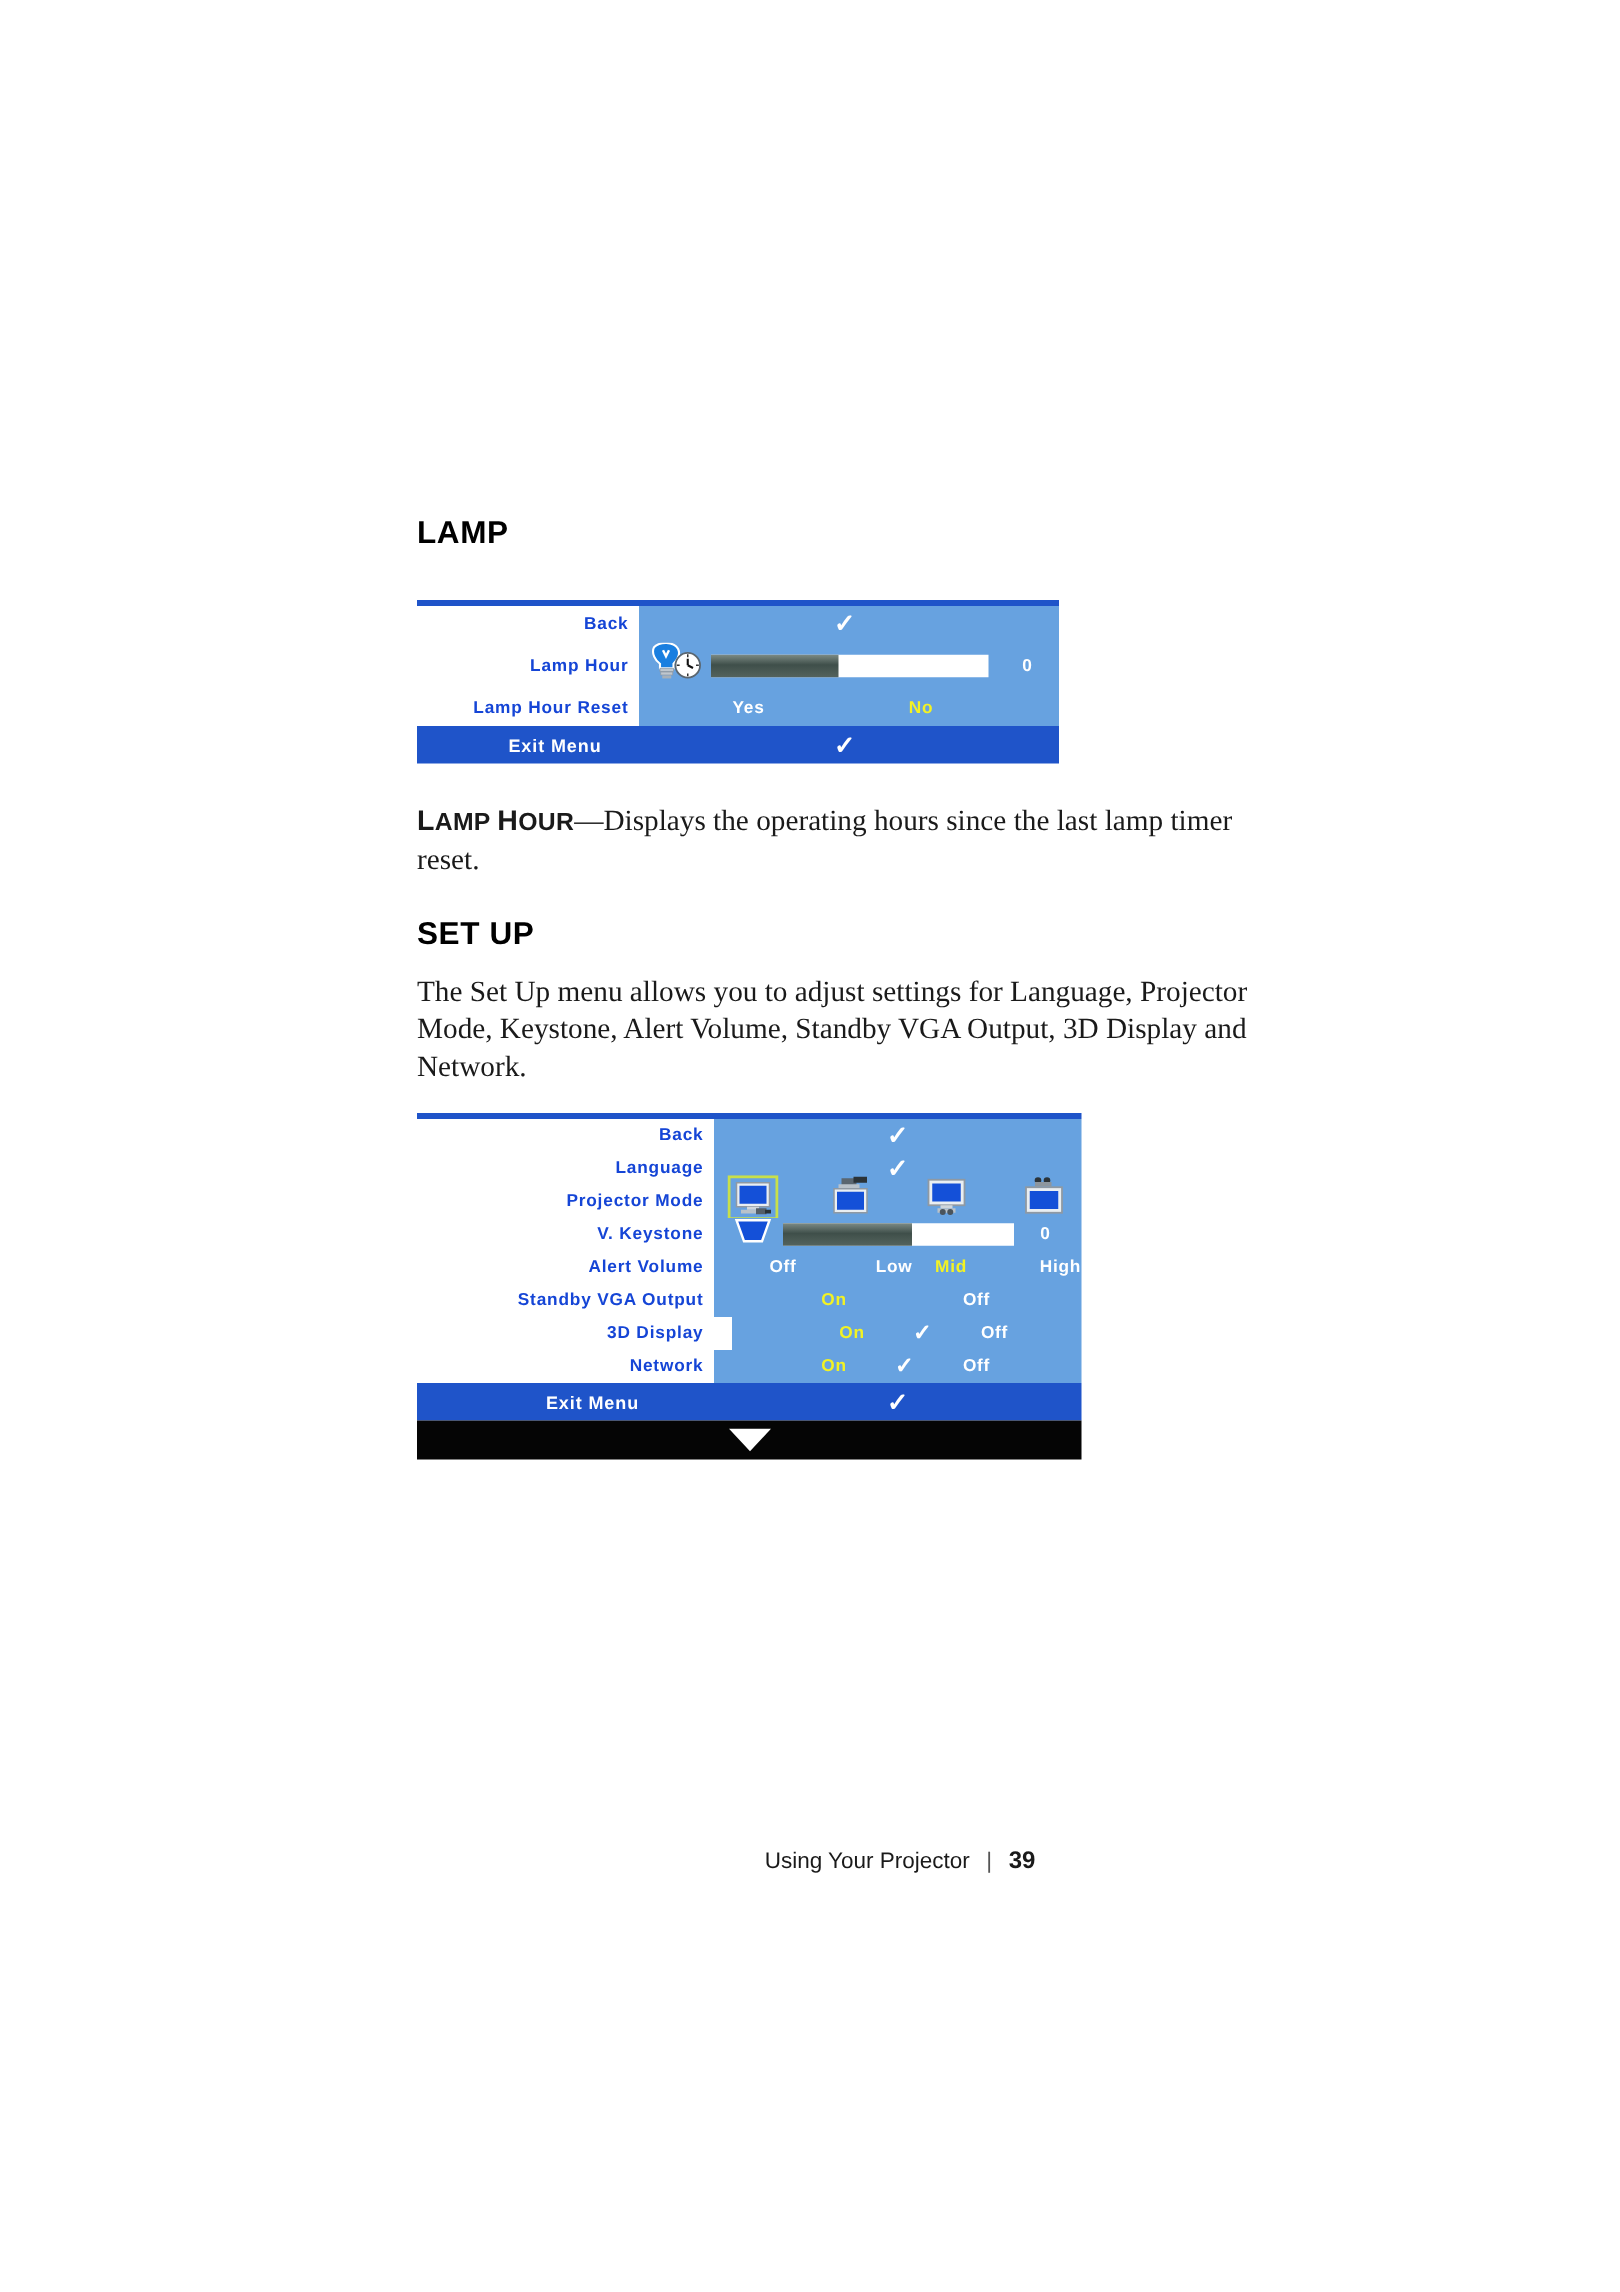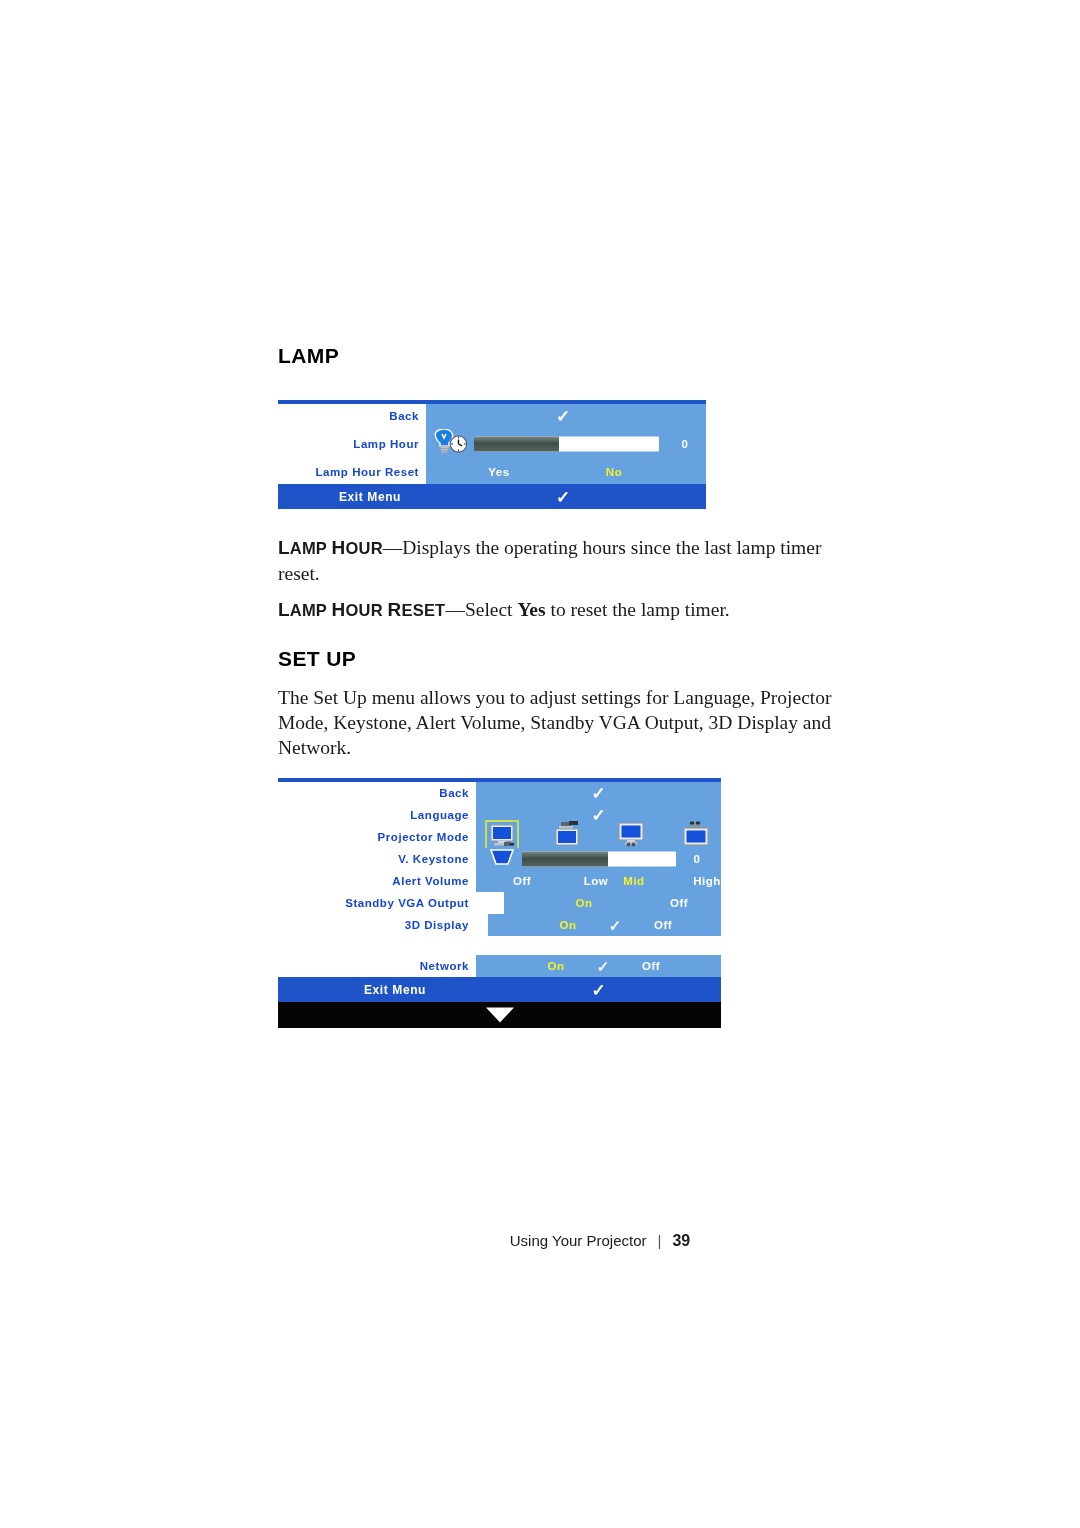--- a/index.html
+++ b/index.html
@@ -281,21 +281,20 @@
         <div class="exitbar-vals">
           <span class="ck" style="left:49%;">✓</span>
         </div>
       </div>
     </div>
 
     <div class="spacer-26"></div>
 
     <p class="def-line"><span class="smallcaps"><span class="cap">L</span><span>AMP </span><span class="cap">H</span><span>OUR</span></span><span>—</span><span>Displays the operating hours since the last lamp timer reset.</span></p>
 
-    <p class="def-line"><span class="smallcaps"><span class="cap">L</span><span>AMP </span><span class="cap">H</span><span>OUR </span><span class="cap">R</span><span>ESET</span></span><span>—</span><span>Select </span><b>Yes</b><span> to reset the lamp timer.</span></p>
 
     <div class="spacer-14"></div>
 
     <h2 class="section-heading">SET UP</h2>
 
     <p class="body-text">The Set Up menu allows you to adjust settings for Language, Projector Mode, Keystone, Alert Volume, Standby VGA Output, 3D Display and Network.</p>
 
     <div class="spacer-18"></div>
 
     <div class="osd" style="width:443px;">
@@ -384,38 +383,38 @@
         <div class="osd-row" style="height:22px;">
           <div class="osd-label" style="width:198px;">Alert Volume</div>
           <div class="osd-values">
             <span class="val" style="left:46px;">Off</span>
             <span class="val" style="left:110px;margin-left:10px;">Low</span>
             <span class="val hl" style="left:158px;">Mid</span>
             <span class="val" style="left:231px;">High</span>
           </div>
         </div>
 
-        <div class="osd-row" style="height:22px;gap:28px;">
+        <div class="osd-row" style="height:22px;">
           <div class="osd-label" style="width:198px;">Standby VGA Output</div>
           <div class="osd-values">
             <span class="val hl" style="left:80px;">On</span>
             <span class="val" style="left:175px;">Off</span>
           </div>
         </div>
 
         <div class="osd-row" style="height:22px;gap:12px;">
           <div class="osd-label" style="width:198px;">3D Display</div>
           <div class="osd-values">
             <span class="val hl" style="left:80px;">On</span>
             <span class="ck" style="left:127px; font-size:15px;">✓</span>
             <span class="val" style="left:175px;">Off</span>
           </div>
         </div>
 
-        <div class="osd-row" style="height:22px;margin-top:19px;">
+        <div class="osd-row" style="height:22px;">
           <div class="osd-label" style="width:198px;">Network</div>
           <div class="osd-values">
             <span class="val hl" style="left:80px;">On</span>
             <span class="ck" style="left:127px; font-size:15px;">✓</span>
             <span class="val" style="left:175px;">Off</span>
           </div>
         </div>
 
       </div>
       <div class="exitbar">

